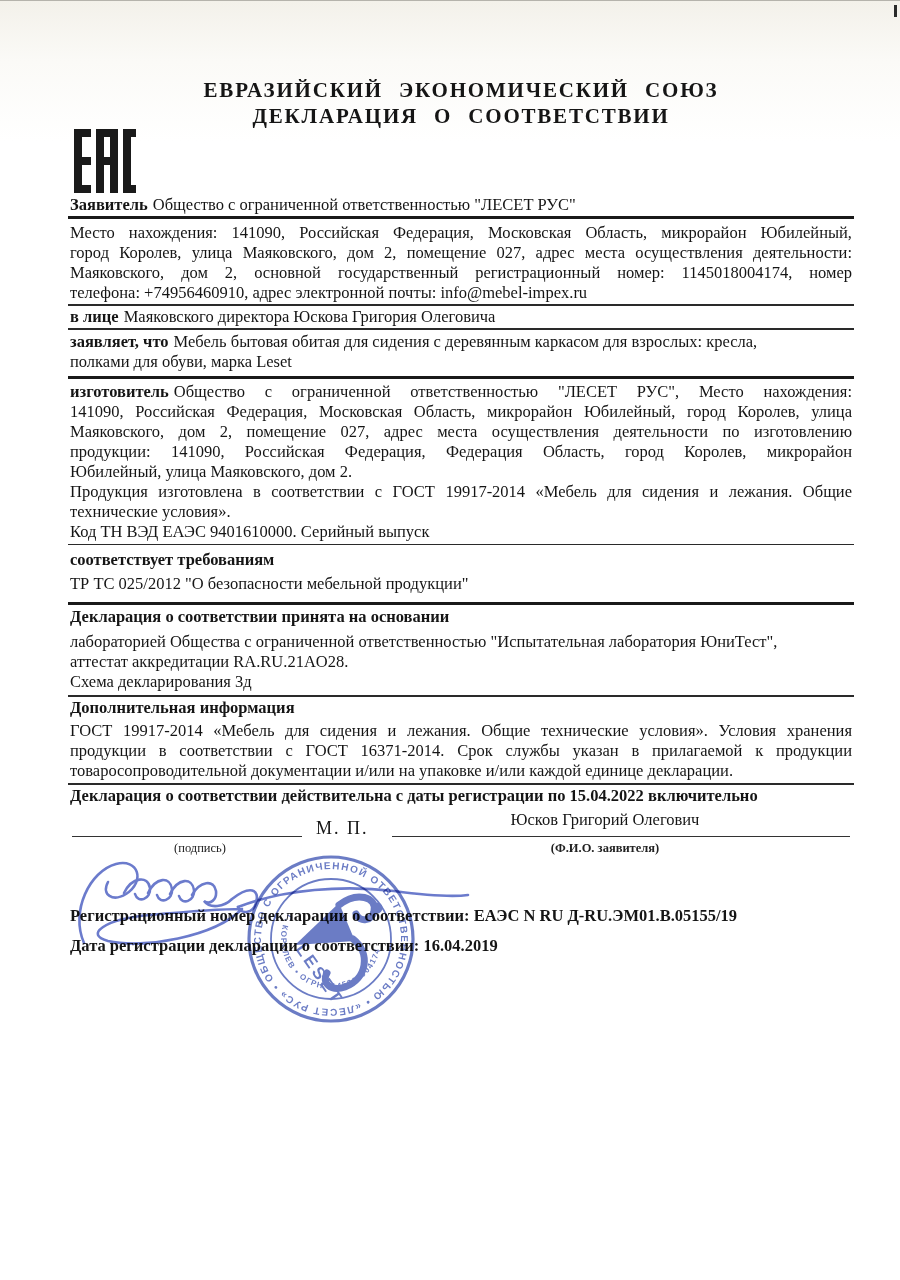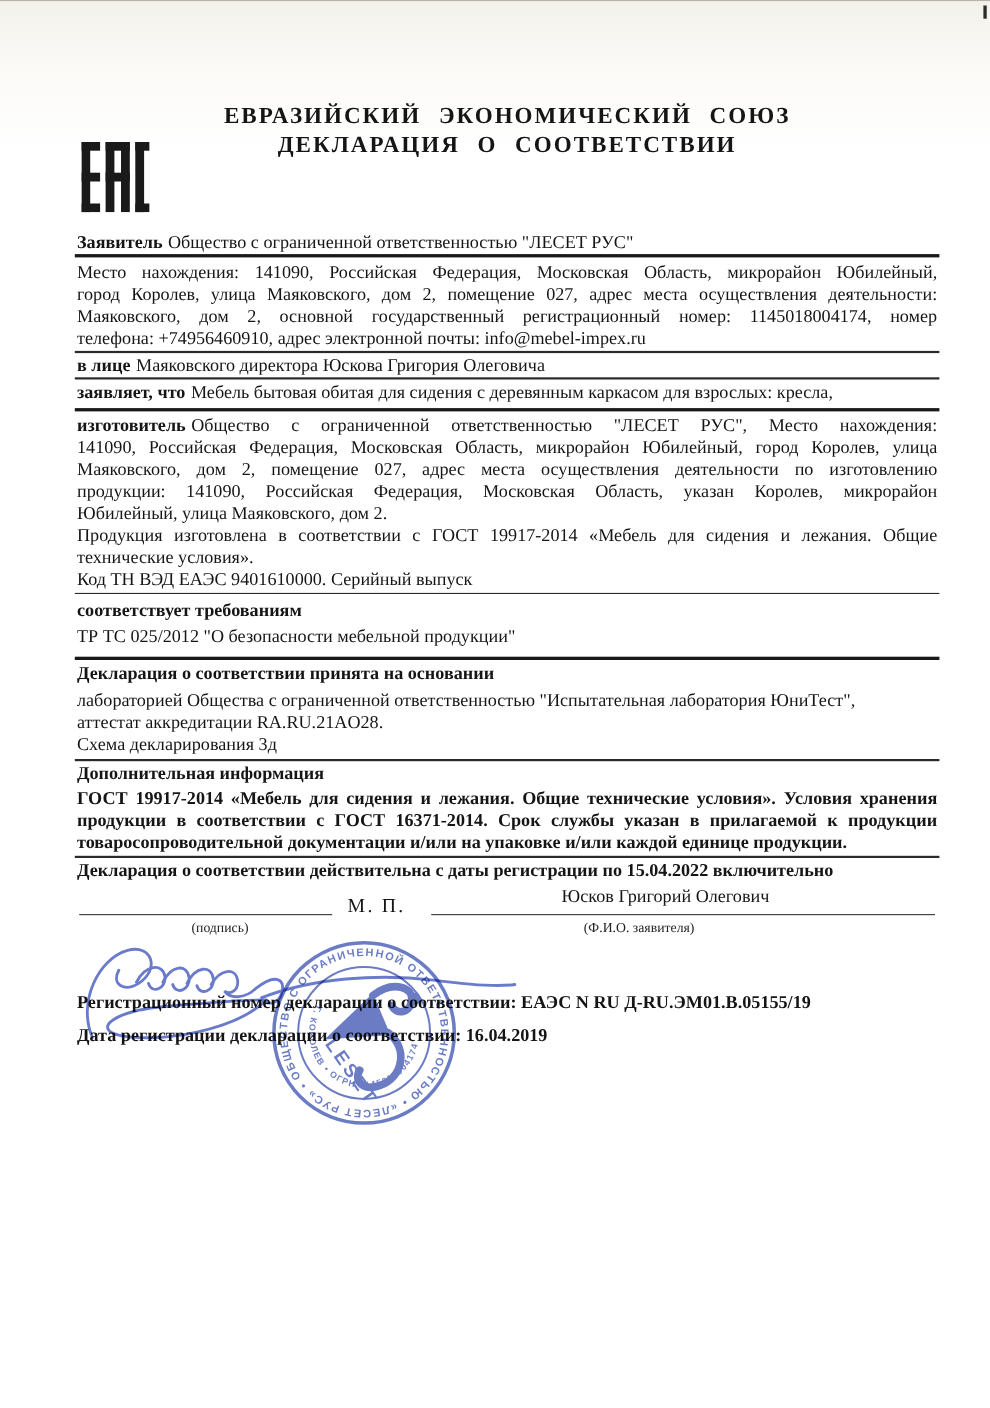--- a/index.html
+++ b/index.html
@@ -3,38 +3,38 @@
 <meta charset="utf-8">
 <style>
   html,body{margin:0;padding:0;background:#ffffff;}
   .doc{
     position:relative;width:900px;height:1280px;margin:0 auto;overflow:hidden;
     background:linear-gradient(180deg,#f3f1ea 0px,#fbfaf7 60px,#ffffff 140px);
     border-top:1px solid #b5b3ac;
     font-family:"Liberation Serif","DejaVu Serif",serif;color:#151515;
   }
   .corner-tick{position:absolute;right:3px;top:4px;width:3px;height:12px;background:#2a2a2a;}
-  .content{position:absolute;left:70px;top:76px;width:782px;margin-top:15px;}
+  .content{position:absolute;left:70px;top:76px;width:782px;}
   .title{text-align:center;font-weight:bold;font-size:21px;line-height:26px;letter-spacing:1.8px;word-spacing:9px;white-space:nowrap;}
   .row,.para{font-size:16.5px;line-height:20px;}
   .b{font-weight:bold;}
   .lbl{font-weight:bold;margin-right:5px;}
   .line{white-space:nowrap;}
   .jline{white-space:normal;text-align:justify;text-align-last:justify;}
   .hr{border:0;border-top:2.5px solid #2a2a2a;margin:1px 0 1px -2px;width:786px;}
   .hr-thin{border-top-width:1.5px;}
   .hr-thick{border-top-width:3.2px;border-top-color:#191919;}
   .eac{position:absolute;left:74px;top:128px;}
   .sig-row{position:relative;height:96px;margin-top:4px;}
   .sline{position:absolute;border-top:1.7px solid #333;}
   .sline.left{left:2px;top:26px;width:230px;}
   .sline.right{left:322px;top:26px;width:458px;}
   .cap{position:absolute;font-size:12.5px;color:#222;}
   .cap.sign-cap{left:55px;top:31px;width:150px;text-align:center;}
-  .cap.fio-cap{left:386px;top:31px;width:250px;text-align:center;}
+  .cap.fio-cap{left:410px;top:31px;width:250px;text-align:center;font-weight:bold;}
   .mp{position:absolute;left:246px;top:8px;font-size:18px;letter-spacing:2px;}
   .fio{position:absolute;left:320px;top:0px;width:430px;text-align:center;font-size:16.5px;}
   .reg{margin-top:0px;}
   .reg2{margin-top:10px;}
   .stamp-wrap{position:absolute;left:243px;top:852px;opacity:.82;mix-blend-mode:multiply;pointer-events:none;}
   .sig-wrap{position:absolute;left:64px;top:844px;opacity:.9;mix-blend-mode:multiply;pointer-events:none;}
 </style>
 </head>
 <body>
 
@@ -71,30 +71,31 @@
         <div class="line">телефона: +74956460910, адрес электронной почты: info@mebel-impex.ru</div>
       </div>
     <div class="hr"></div>
 
     <div class="row"><b class="lbl">в лице</b><span>Маяковского директора Юскова Григория Олеговича</span></div>
     <div class="hr"></div>
 
     <div class="para" style="margin-top:2px;">
       <div class="line"><b class="lbl">заявляет, что</b><span>Мебель бытовая обитая для сидения с деревянным каркасом для взрослых: кресла,</span></div>
       <div>
+          <div class="line">полками для обуви, марка Leset</div>
         </div>
     </div>
     <div class="hr hr-thick" style="margin-top:4px;"></div>
 
     <div class="para" style="margin-top:3px;">
       <div class="line jline"><b class="lbl">изготовитель</b><span>Общество с ограниченной ответственностью "ЛЕСЕТ РУС", Место нахождения:</span></div>
       <div>
           <div class="line jline">141090, Российская Федерация, Московская Область, микрорайон Юбилейный, город Королев, улица</div>
           <div class="line jline">Маяковского, дом 2, помещение 027, адрес места осуществления деятельности по изготовлению</div>
-          <div class="line jline">продукции: 141090, Российская Федерация, Московская Область, указан Королев, микрорайон</div>
+          <div class="line jline">продукции: 141090, Российская Федерация, Федерация Область, город Королев, микрорайон</div>
           <div class="line">Юбилейный, улица Маяковского, дом 2.</div>
         </div>
     </div>
 
     <div class="para">
         <div class="line jline">Продукция изготовлена в соответствии с ГОСТ 19917-2014 «Мебель для сидения и лежания. Общие</div>
         <div class="line">технические условия».</div>
       </div>
     <div class="row">Код ТН ВЭД ЕАЭС 9401610000. Серийный выпуск</div>
     <div class="hr hr-thin" style="margin-top:2px;"></div>
@@ -105,24 +106,24 @@
 
     <div class="row b" style="margin-top:2px;">Декларация о соответствии принята на основании</div>
     <div class="para" style="margin-top:5px;">
         <div class="line">лабораторией Общества с ограниченной ответственностью "Испытательная лаборатория ЮниТест",</div>
         <div class="line">аттестат аккредитации RA.RU.21AO28.</div>
         <div class="line">Схема декларирования 3д</div>
       </div>
     <div class="hr" style="margin-top:3px;"></div>
 
     <div class="row b" style="margin-top:1px;">Дополнительная информация</div>
-    <div class="para" style="margin-top:3px;font-weight:bold;">
+    <div class="para" style="margin-top:3px;">
         <div class="line jline">ГОСТ 19917-2014 «Мебель для сидения и лежания. Общие технические условия». Условия хранения</div>
         <div class="line jline">продукции в соответствии с ГОСТ 16371-2014. Срок службы указан в прилагаемой к продукции</div>
-        <div class="line">товаросопроводительной документации и/или на упаковке и/или каждой единице продукции.</div>
+        <div class="line">товаросопроводительной документации и/или на упаковке и/или каждой единице декларации.</div>
       </div>
     <div class="hr" style="margin-top:2px;"></div>
 
     <div class="row b" style="margin-top:1px;">Декларация о соответствии действительна с даты регистрации по 15.04.2022 включительно</div>
 
     <div class="sig-row">
       <div class="sline left"></div>
       <div class="cap sign-cap">(подпись)</div>
       <div class="mp">М. П.</div>
       <div class="sline right"></div>

